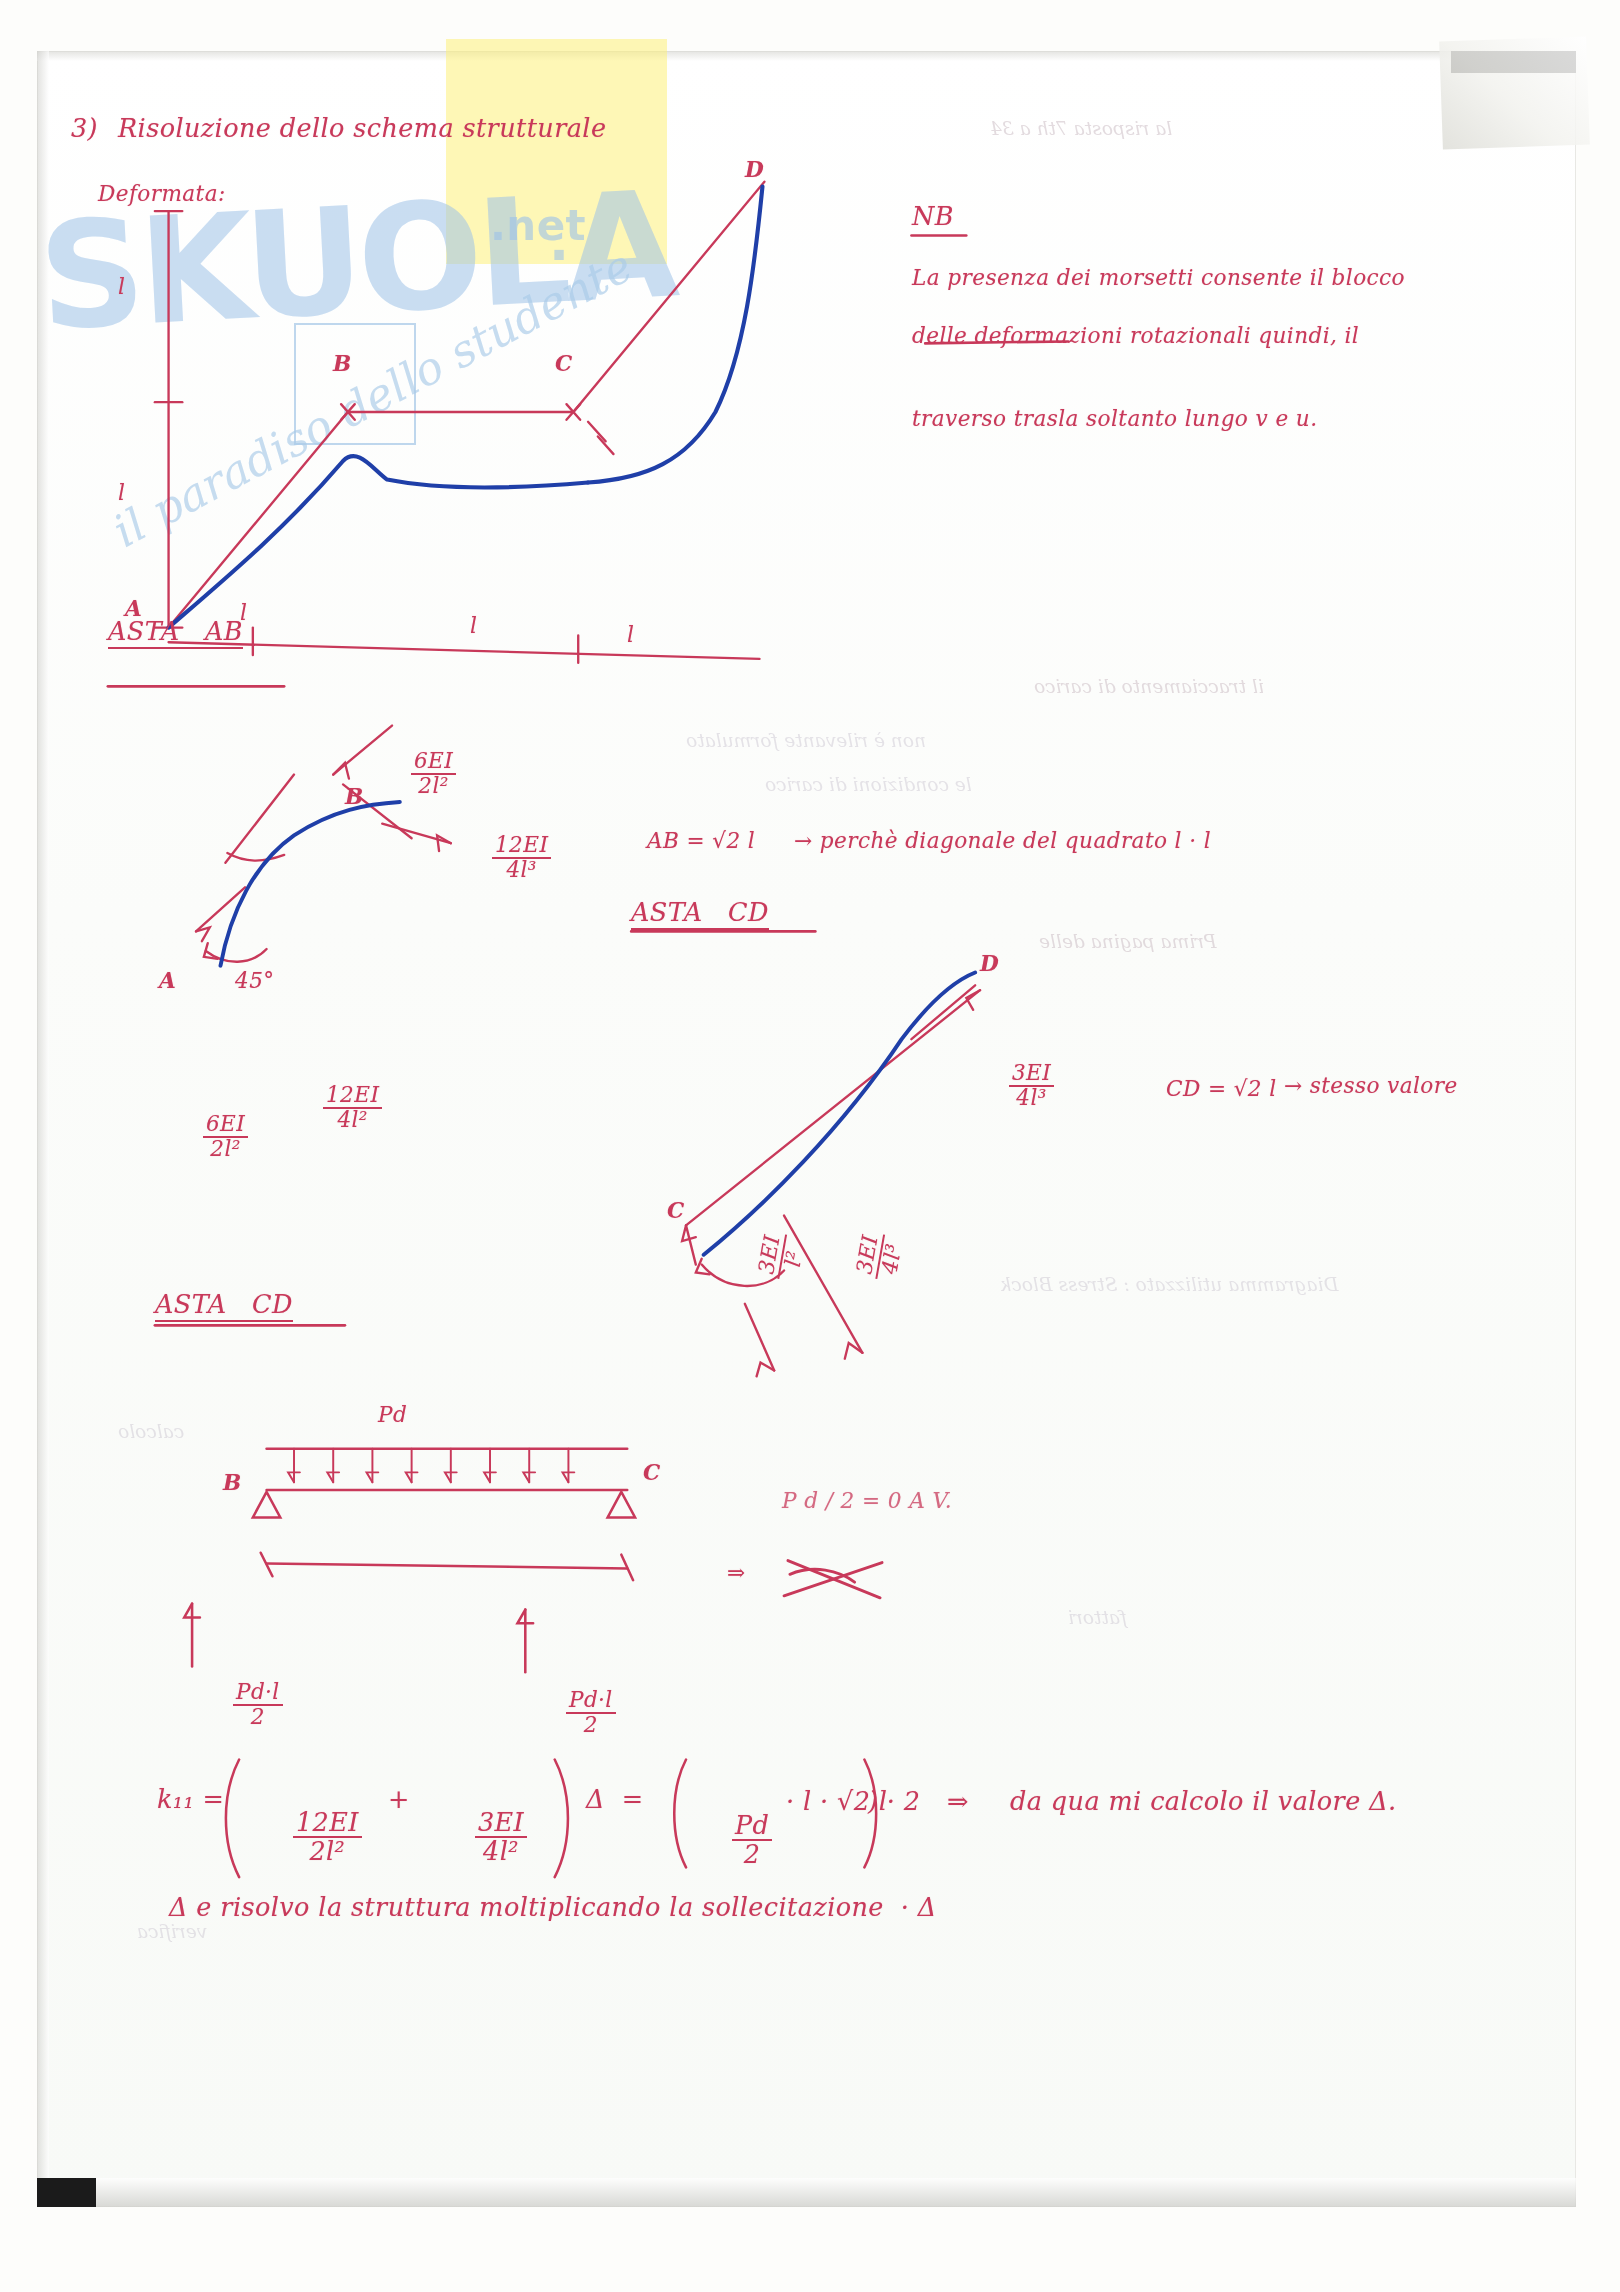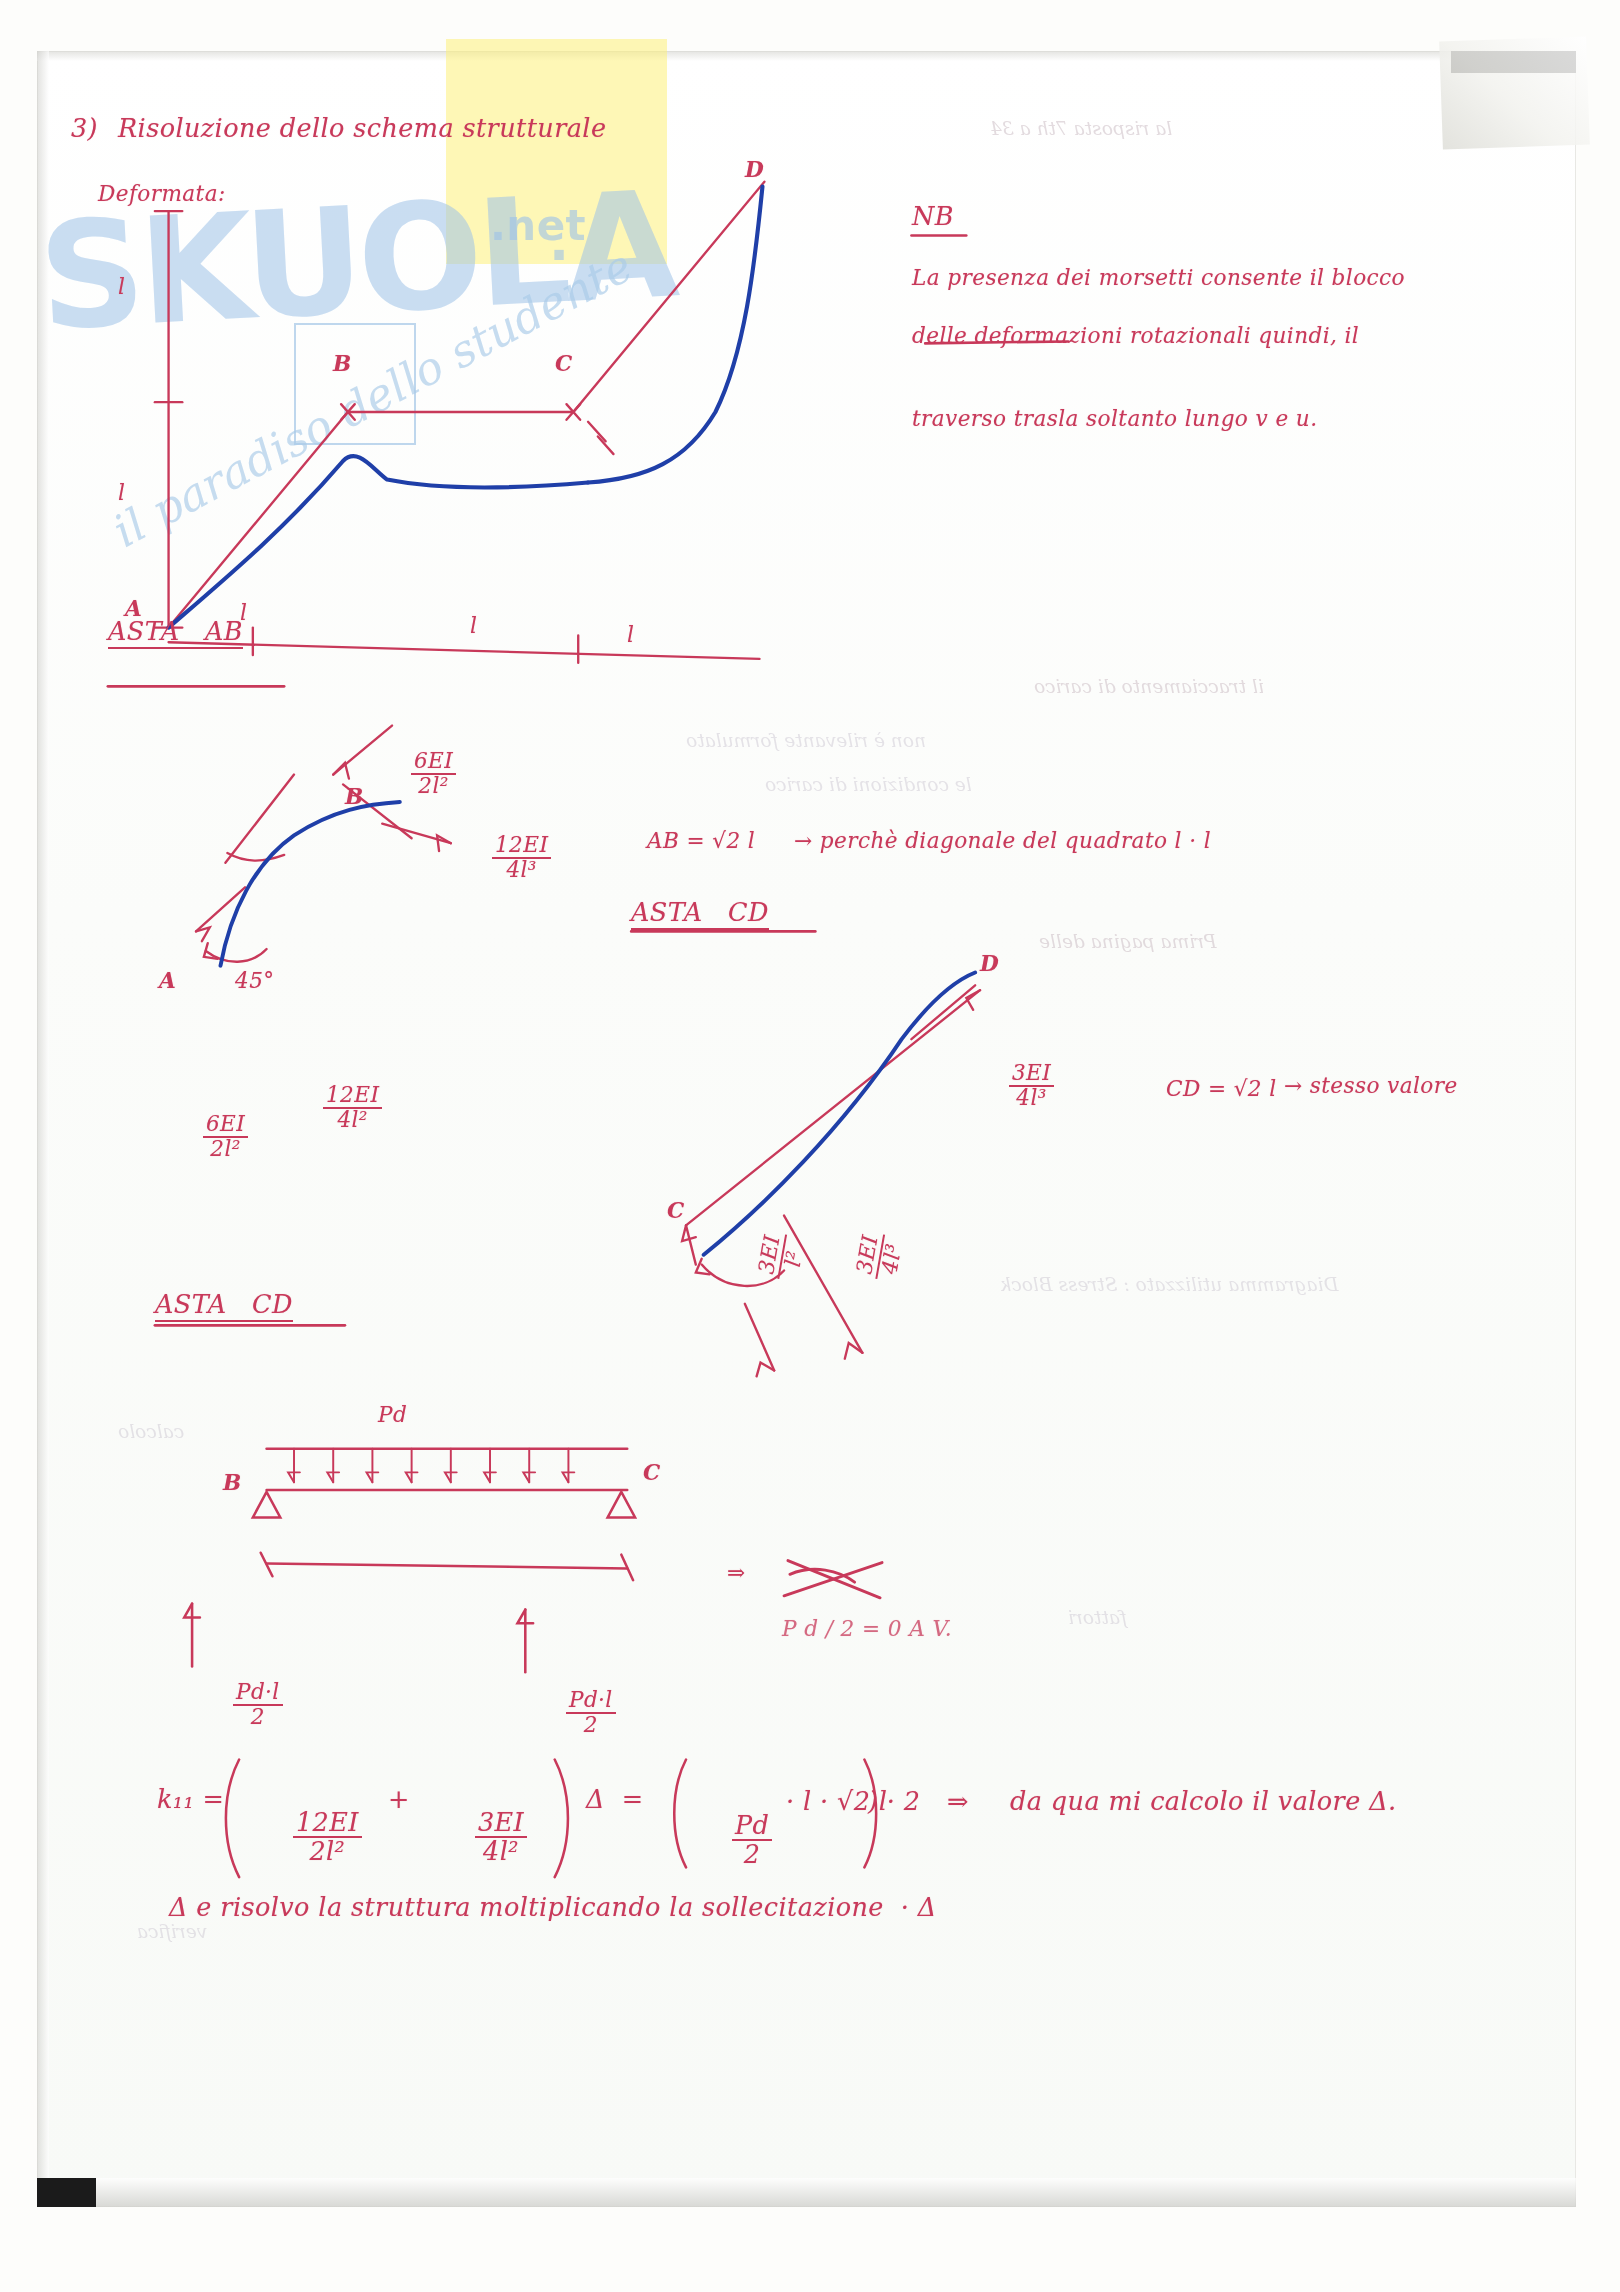--- a/index.html
+++ b/index.html
@@ -328,21 +328,21 @@
   <div class="ink med" style="left:223px;top:1470px;font-weight:bold;">B</div>
   <div class="ink med" style="left:643px;top:1460px;font-weight:bold;">C</div>
 
   <div class="ink med" style="left:204px;top:1656px;">
     <span class="frac"><span class="n">Pd·l</span><span class="d">2</span></span>
   </div>
   <div class="ink med" style="left:537px;top:1664px;">
     <span class="frac"><span class="n">Pd·l</span><span class="d">2</span></span>
   </div>
   <div class="ink med" style="left:727px;top:1560px;">⇒</div>
-  <div class="ink med" style="left:782px;top:1616px;opacity:.75;">P d / 2 = 0 A V.</div>
+  <div class="ink med" style="left:782px;top:1488px;opacity:.75;">P d / 2 = 0 A V.</div>
 
   <div class="ink big" style="left:157px;top:1784px;">k₁₁ =</div>
   <div class="ink big" style="left:259px;top:1779px;">
     <span class="frac"><span class="n">12EI</span><span class="d">2l²</span></span>
   </div>
   <div class="ink big" style="left:388px;top:1784px;">+</div>
   <div class="ink big" style="left:441px;top:1779px;">
     <span class="frac"><span class="n">3EI</span><span class="d">4l²</span></span>
   </div>
   <div class="ink big" style="left:586px;top:1784px;">Δ  =</div>

